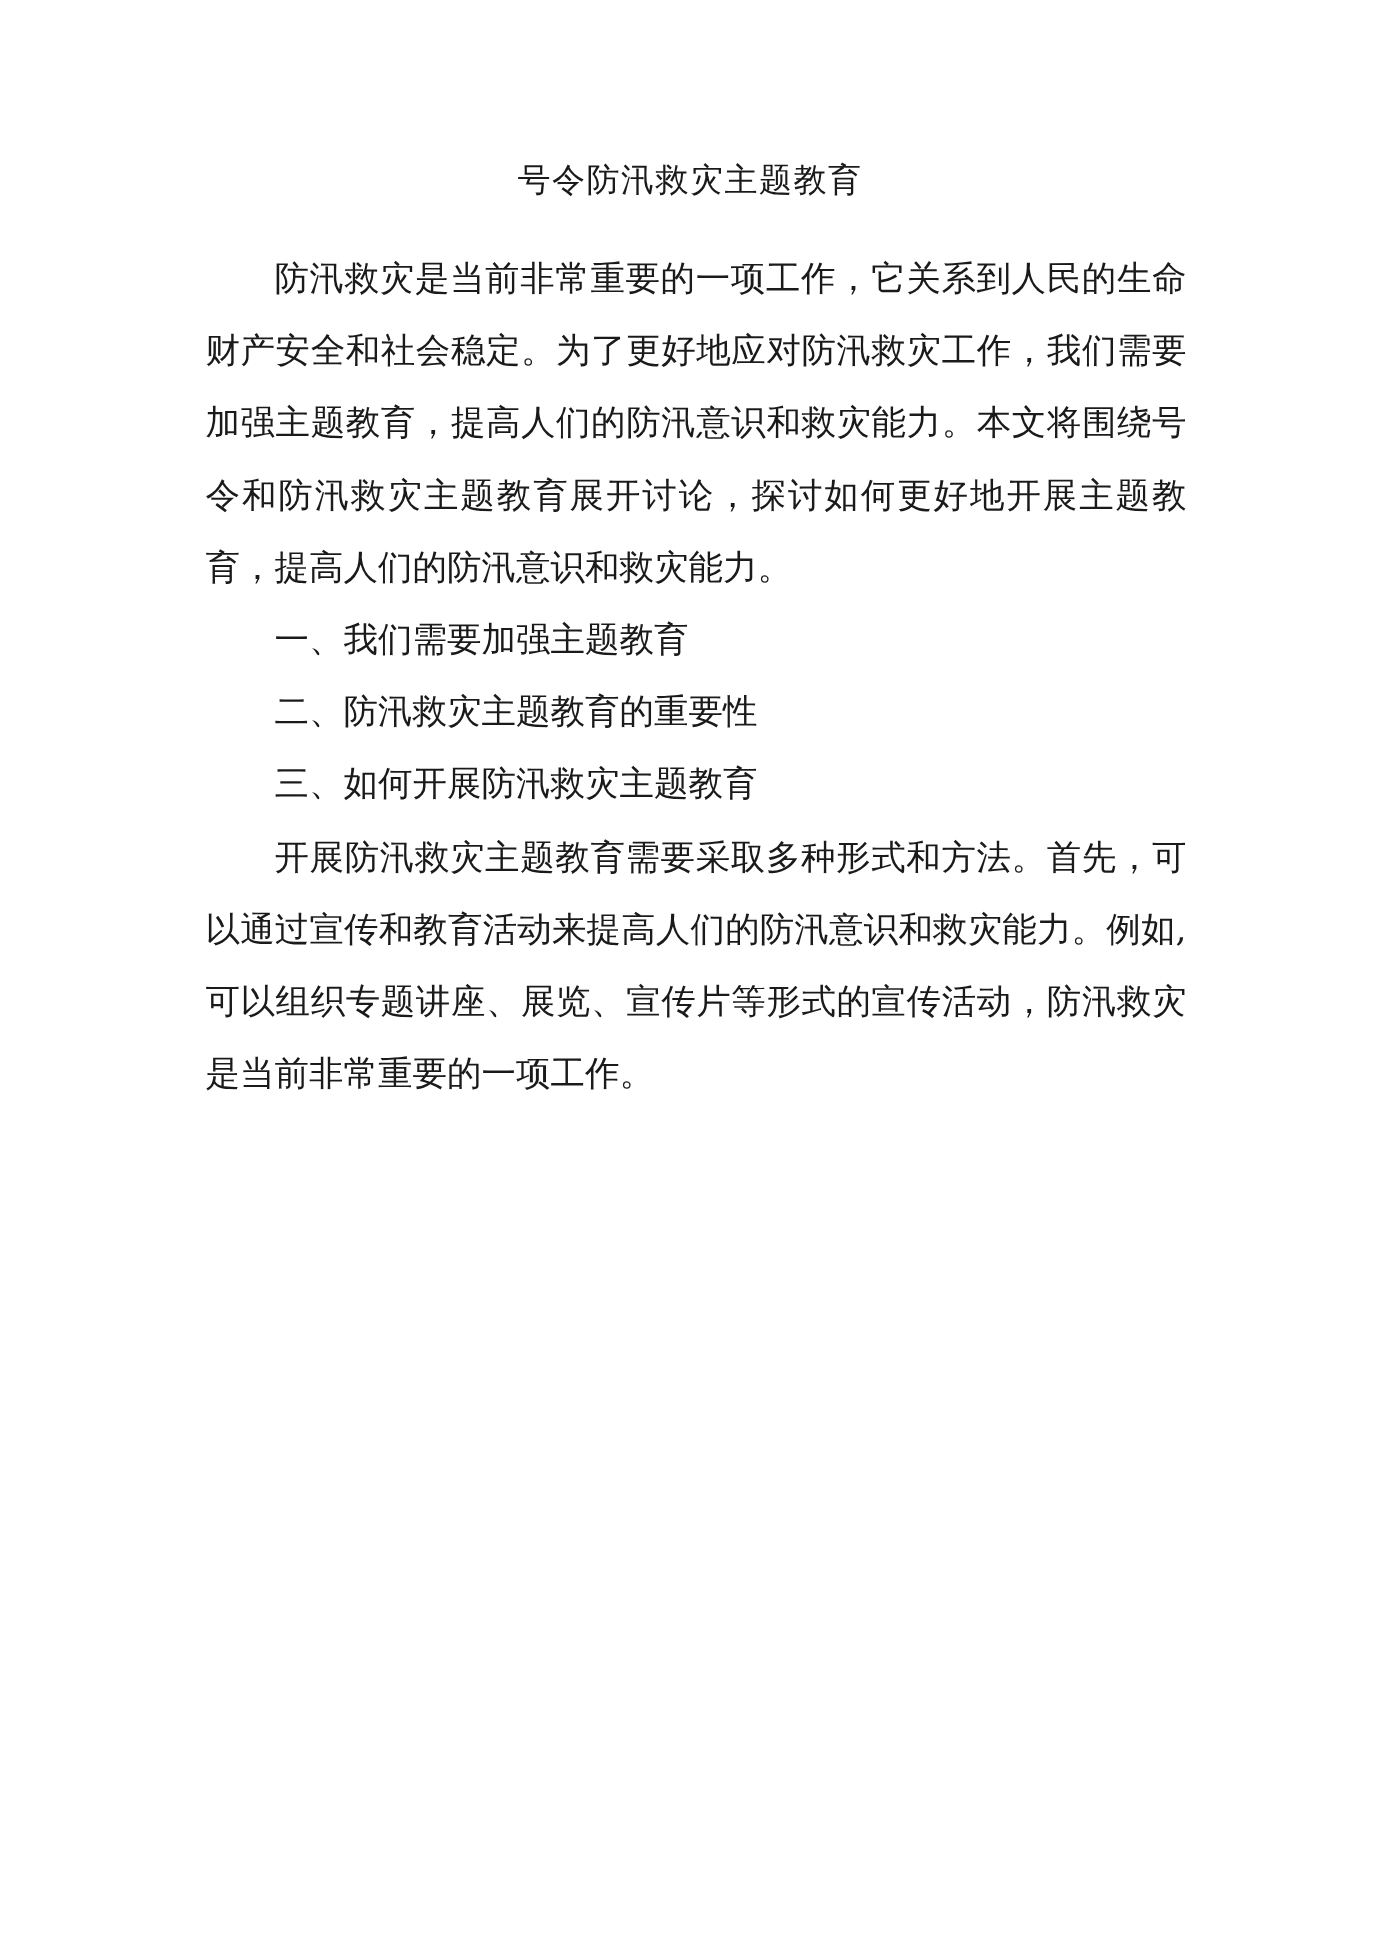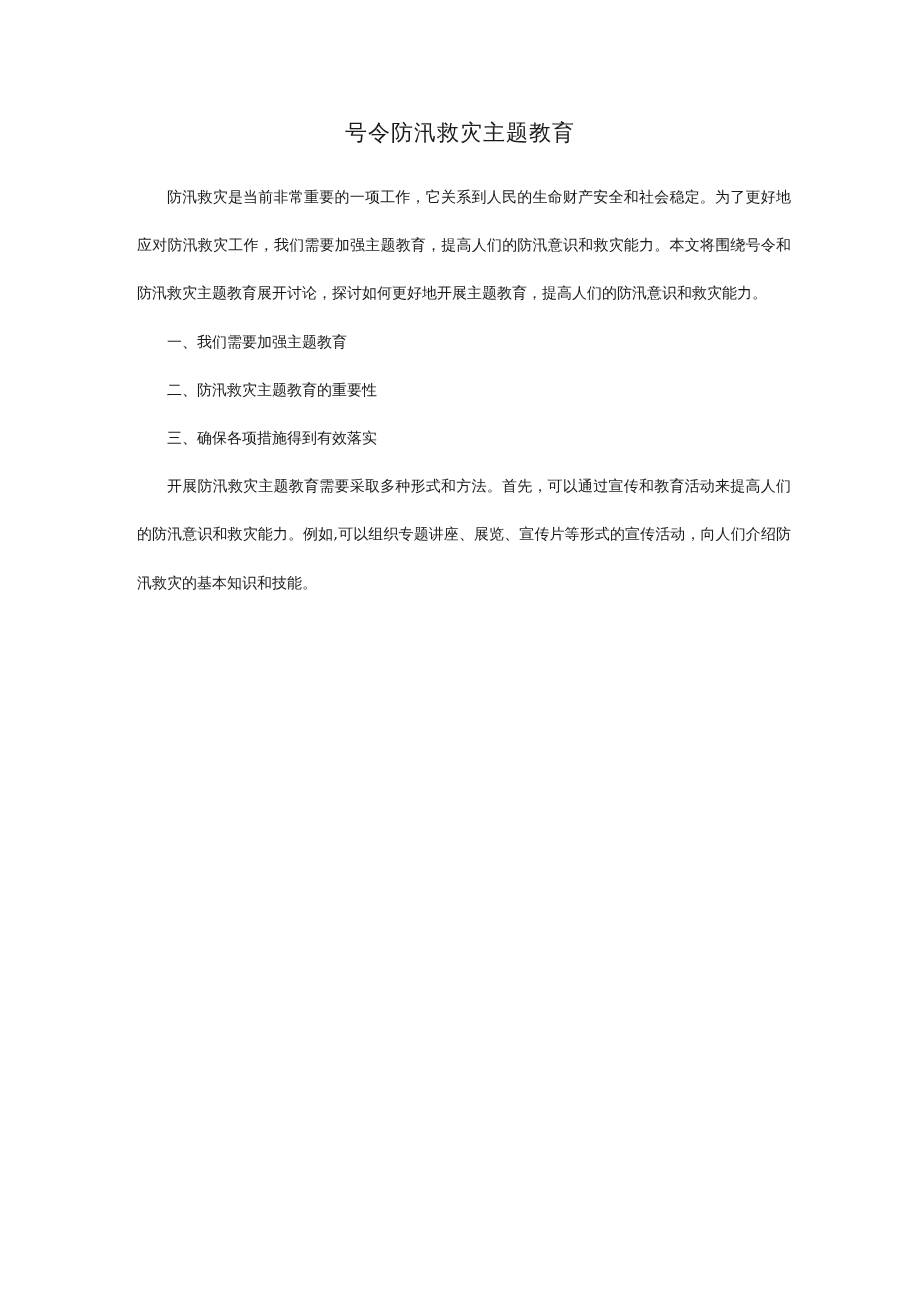--- a/index.html
+++ b/index.html
@@ -3,36 +3,36 @@
 <meta charset="utf-8">
 <style>
   html, body { margin: 0; padding: 0; background: #ffffff; }
   body { width: 920px; height: 1301px; position: relative; overflow: hidden; }
   .page {
     position: absolute; left: 0; top: 0; width: 920px; height: 1301px;
     background: #ffffff; color: #1a1a1a;
     font-family: "DejaVu Serif", "Liberation Serif", serif;
   }
   .title {
-    position: absolute; left: 0; width: 920px; top: 116px;
+    position: absolute; left: 0; width: 920px; top: 104px;
     text-align: center; font-size: 22px; line-height: 34px; letter-spacing: 1px;
   }
   .body {
-    position: absolute; left: 137px; top: 173px; width: 654px;
-    font-size: 15px; line-height: 48.2px;
+    position: absolute; left: 137px; top: 162px; width: 654px;
+    font-size: 23px; line-height: 48.2px;
     text-align: justify; text-justify: inter-character;
   }
   .para { margin: 0; text-indent: 2em; }
   .heading { margin: 0; text-indent: 2em; }
 </style>
 </head>
 <body>
 
 <div class="page">
   <div class="title">号令防汛救灾主题教育</div>
   <div class="body">
     <p class="para">防汛救灾是当前非常重要的一项工作，它关系到人民的生命财产安全和社会稳定。为了更好地应对防汛救灾工作，我们需要加强主题教育，提高人们的防汛意识和救灾能力。本文将围绕号令和防汛救灾主题教育展开讨论，探讨如何更好地开展主题教育，提高人们的防汛意识和救灾能力。</p>
     <p class="heading">一、我们需要加强主题教育</p>
     <p class="heading">二、防汛救灾主题教育的重要性</p>
-    <p class="heading">三、确保各项措施得到有效落实</p>
-    <p class="para">开展防汛救灾主题教育需要采取多种形式和方法。首先，可以通过宣传和教育活动来提高人们的防汛意识和救灾能力。例如,可以组织专题讲座、展览、宣传片等形式的宣传活动，向人们介绍防汛救灾的基本知识和技能。</p>
+    <p class="heading">三、如何开展防汛救灾主题教育</p>
+    <p class="para">开展防汛救灾主题教育需要采取多种形式和方法。首先，可以通过宣传和教育活动来提高人们的防汛意识和救灾能力。例如,可以组织专题讲座、展览、宣传片等形式的宣传活动，防汛救灾是当前非常重要的一项工作。</p>
   </div>
 </div>
 
 </body></html>

